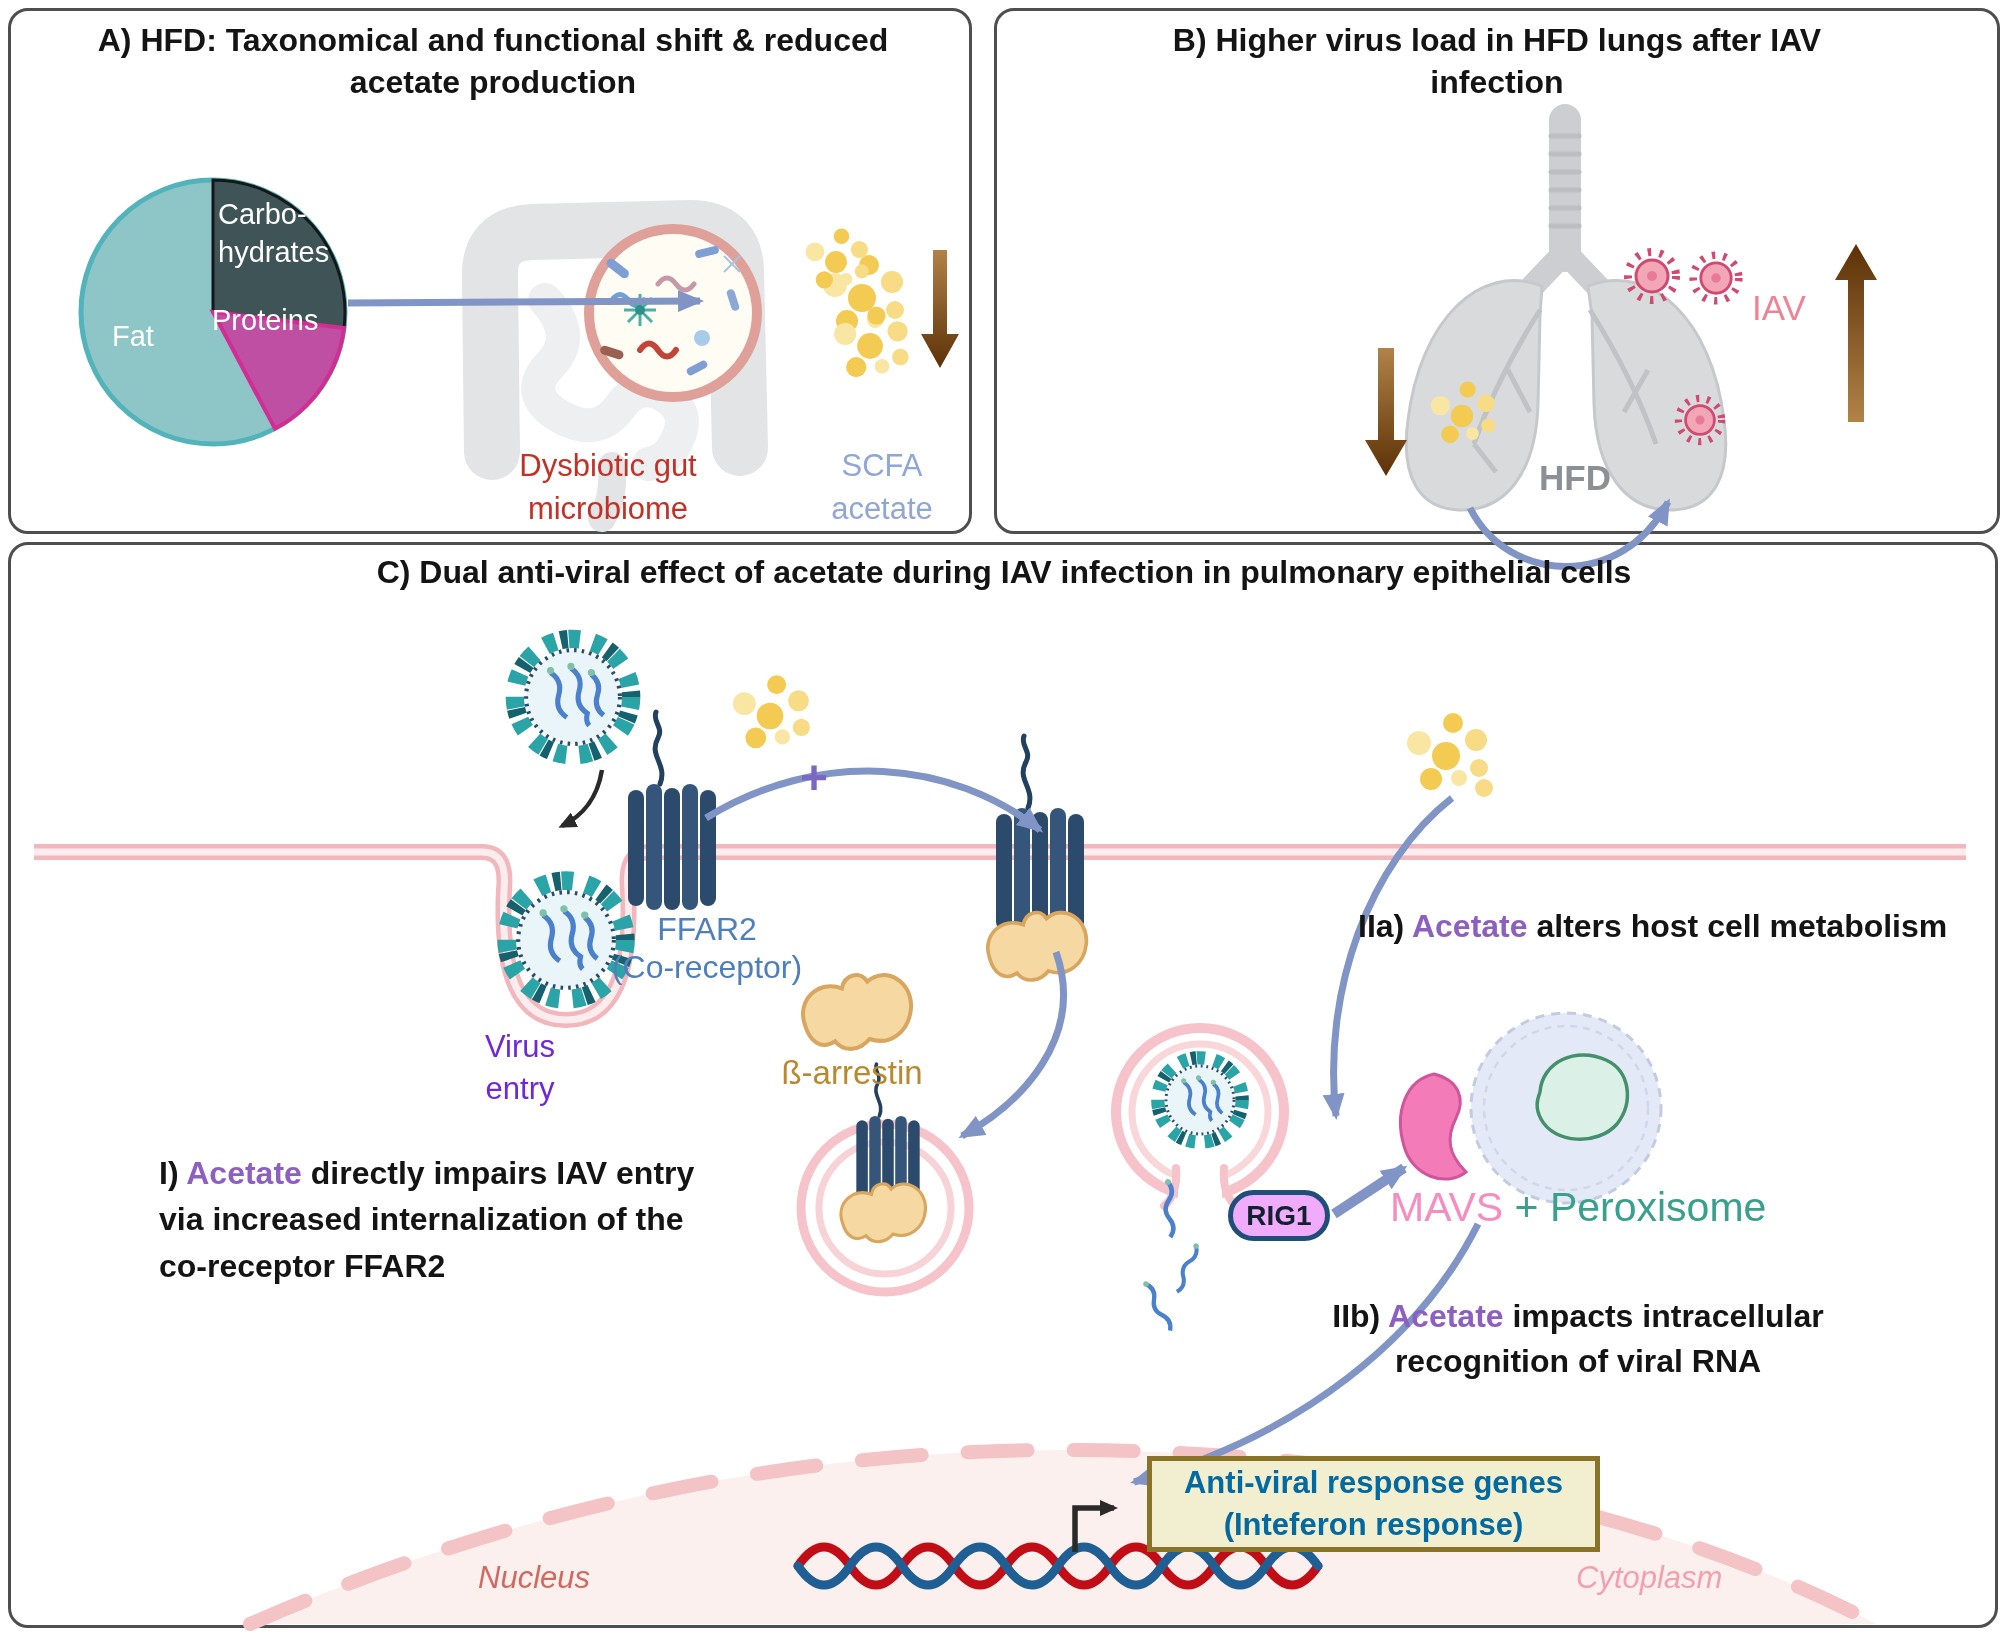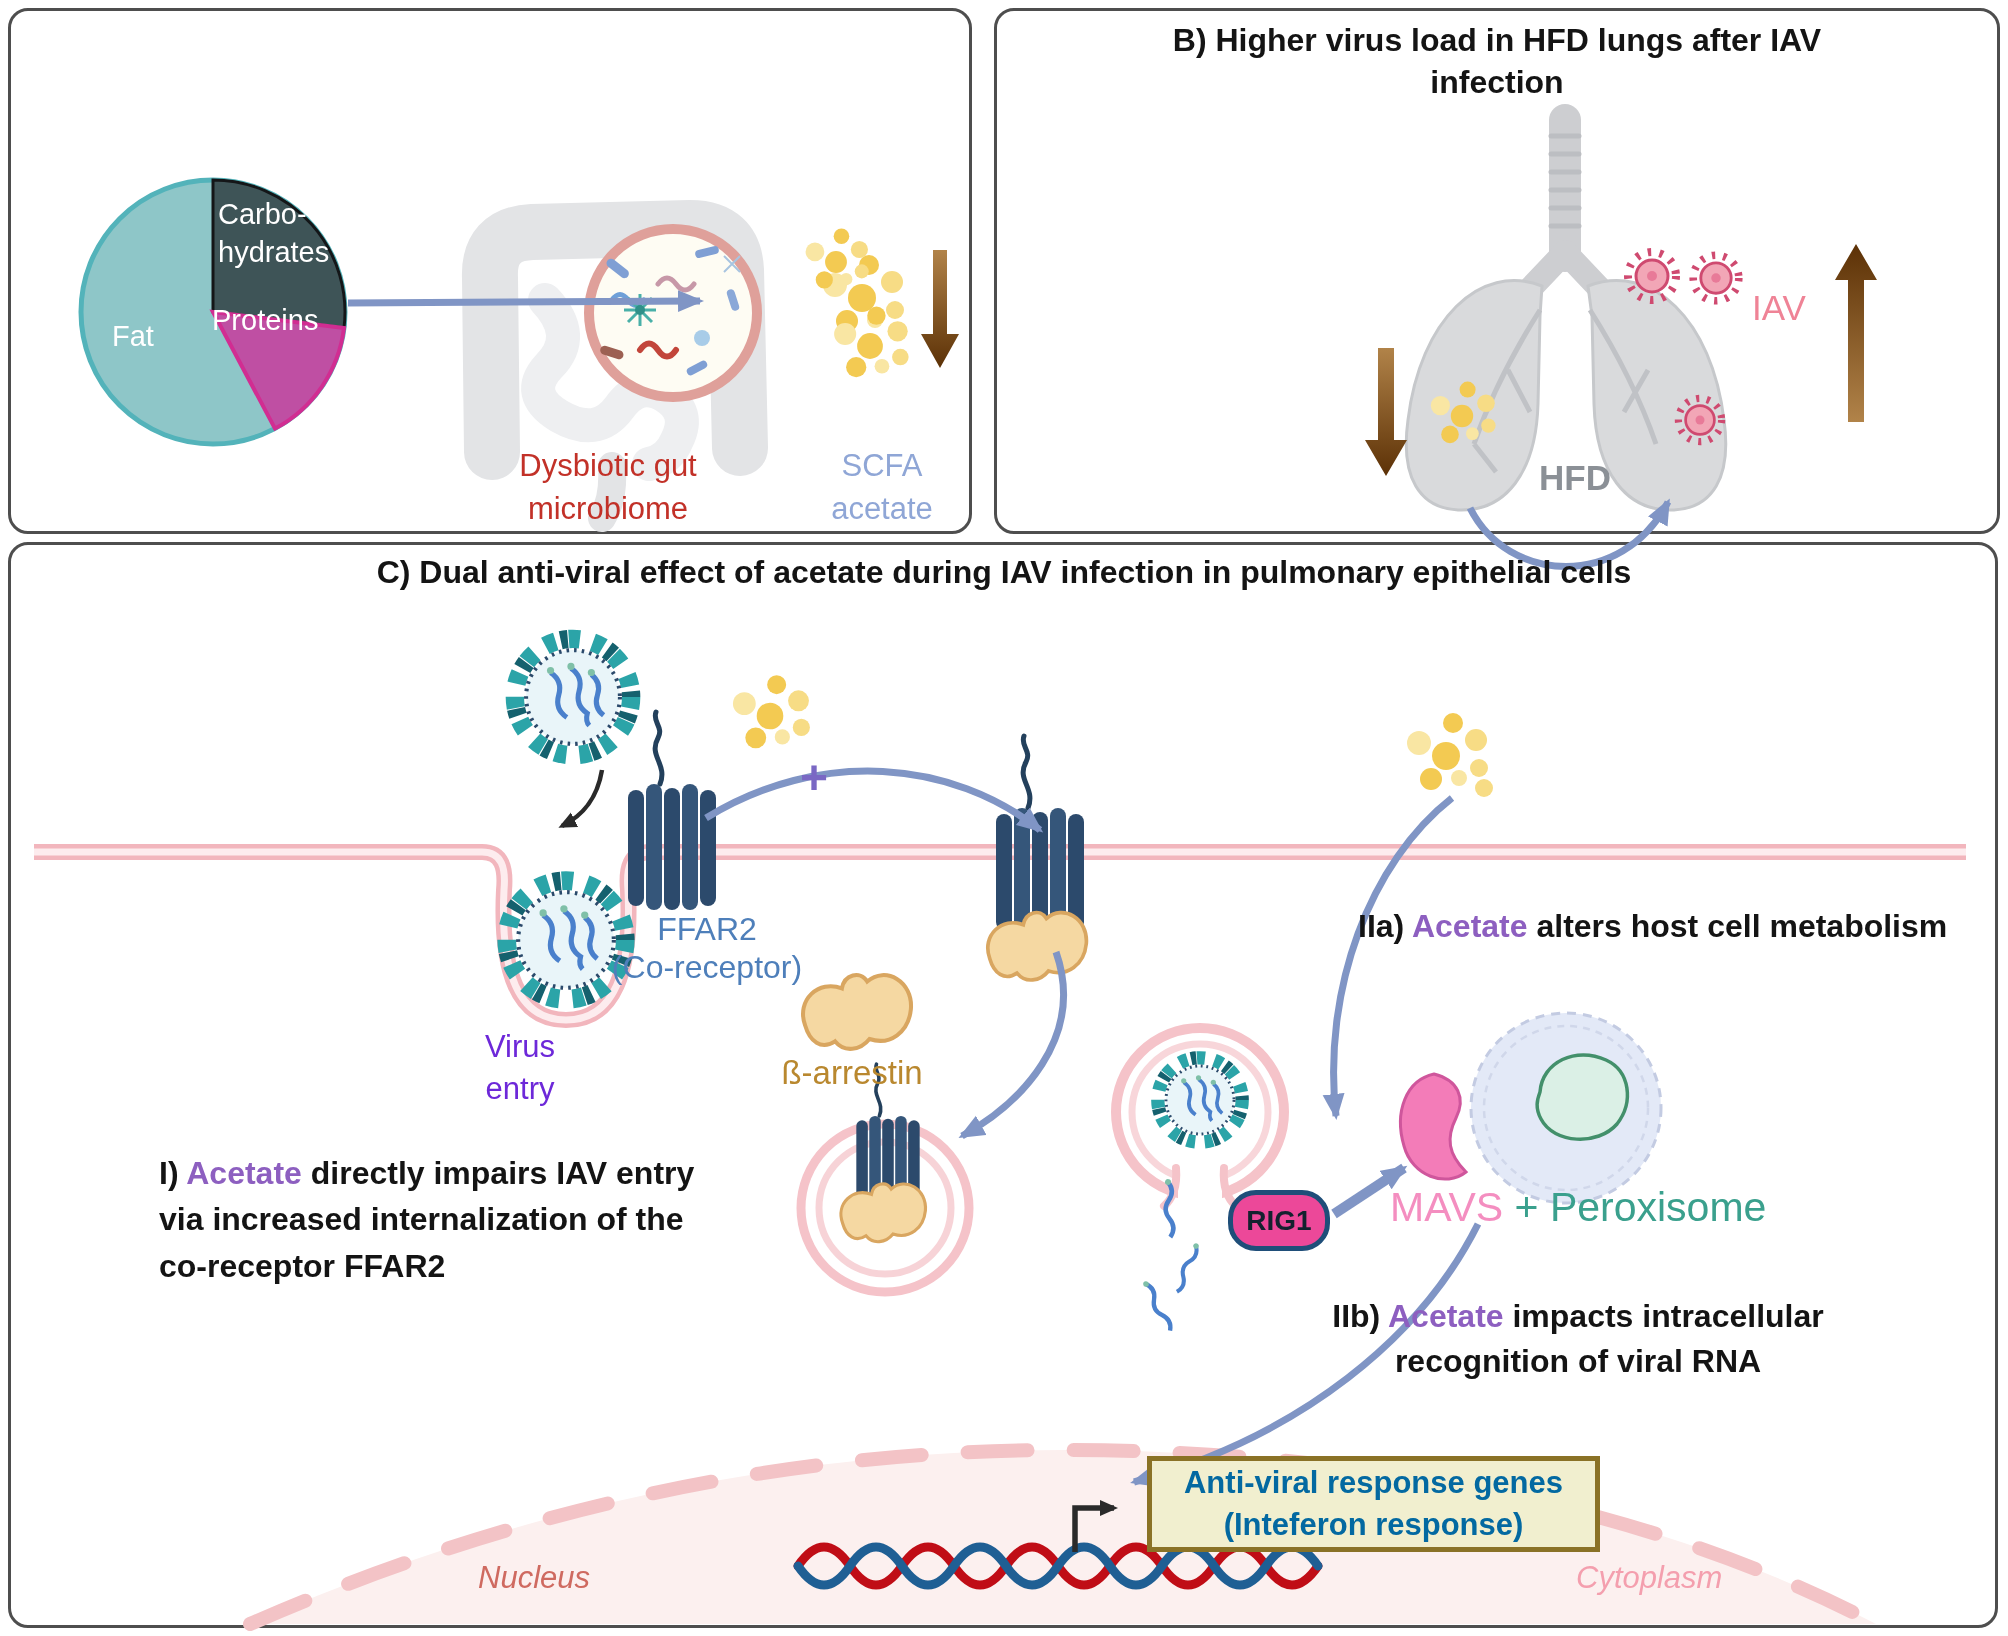--- a/index.html
+++ b/index.html
@@ -9,22 +9,22 @@
   #panelA{left:8px;top:8px;width:964px;height:526px;}
   #panelB{left:994px;top:8px;width:1006px;height:526px;}
   #panelC{left:8px;top:542px;width:1990px;height:1086px;}
   svg.art{position:absolute;left:0;top:0;z-index:2;}
   .lbl{position:absolute;z-index:5;color:#1b1b1b;}
   .pre{white-space:pre-line;}
   .title{font-weight:bold;font-size:32px;line-height:1.3;text-align:center;color:#141414;}
   .ace{color:#8d5fc0;}
   .ann{font-weight:bold;font-size:32px;color:#141414;}
   .white{color:#ffffff;}
-  .rig1box{position:absolute;z-index:5;left:1228px;top:1190px;width:102px;height:61px;
-           background:#ec4899;border:5px solid #1f4e79;border-radius:28px;box-sizing:border-box;
+  .rig1box{position:absolute;z-index:5;left:1228px;top:1190px;width:102px;height:51px;
+           background:#f0abfc;border:5px solid #1f4e79;border-radius:28px;box-sizing:border-box;
            display:flex;align-items:center;justify-content:center;font-size:28px;font-weight:600;color:#13212e;}
   .genesbox{position:absolute;z-index:5;left:1147px;top:1456px;width:453px;height:96px;
             background:#f1efcf;border:5px solid #8a7226;border-radius:0;box-sizing:border-box;
             display:flex;align-items:center;justify-content:center;text-align:center;
             font-size:31px;font-weight:600;color:#0369a1;line-height:1.35;}
 </style>
 </head>
 <body>
 
 <div id="stage">
@@ -209,20 +209,22 @@
     </g>
 
     <path d="M706,818 C820,748 952,760 1040,830" stroke="#8095c5" stroke-width="7" fill="none" marker-end="url(#mBlue)"></path>
     <path d="M1056,952 C1086,1038 1020,1104 962,1136" stroke="#8095c5" stroke-width="7" fill="none" marker-end="url(#mBlue)"></path>
     <path d="M1452,798 C1370,862 1322,990 1336,1116" stroke="#8095c5" stroke-width="7" fill="none" marker-end="url(#mBlue)"></path>
     <path d="M1334,1214 L1404,1168" stroke="#8095c5" stroke-width="10" fill="none" marker-end="url(#mBlue)"></path>
     <path d="M1478,1224 C1422,1336 1302,1436 1134,1482" stroke="#8095c5" stroke-width="7" fill="none" marker-end="url(#mBlue)"></path>
     <path d="M1075,1552 L1075,1508 L1114,1508" stroke="#2a2a2a" stroke-width="5.5" fill="none" marker-end="url(#mBlack)"></path>
   </svg>
 
+  <div class="lbl title pre" style="left:36px;top:20px;width:914px;">A) HFD: Taxonomical and functional shift &amp; reduced
+acetate production</div>
   <div class="lbl title pre" style="left:1006px;top:20px;width:982px;">B) Higher virus load in HFD lungs after IAV
 infection</div>
   <div class="lbl title" style="left:30px;top:552px;width:1948px;">C) Dual anti-viral effect of acetate during IAV infection in pulmonary epithelial cells</div>
 
   <div class="lbl white pre" style="left:218px;top:196px;font-size:29px;line-height:1.3;">Carbo-
 hydrates</div>
   <div class="lbl white" style="left:112px;top:320px;font-size:29px;">Fat</div>
   <div class="lbl white" style="left:212px;top:304px;font-size:29px;">Proteins</div>
 
   <div class="lbl pre" style="left:458px;top:444px;width:300px;text-align:center;font-size:31px;line-height:1.4;color:#c23128;">Dysbiotic gut

